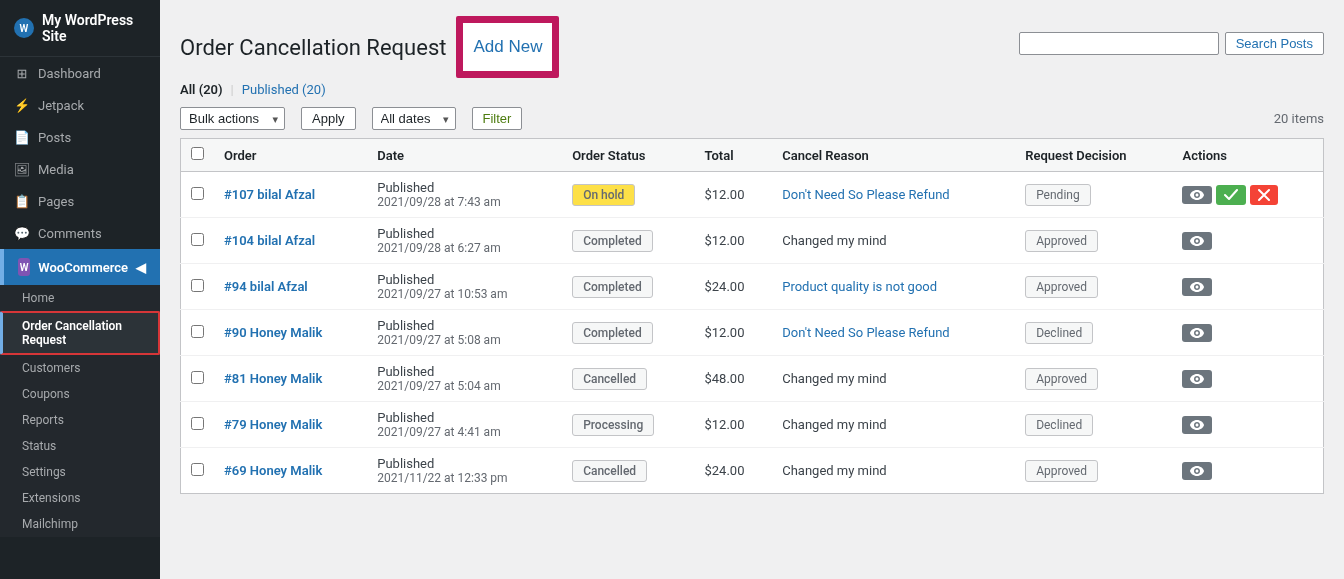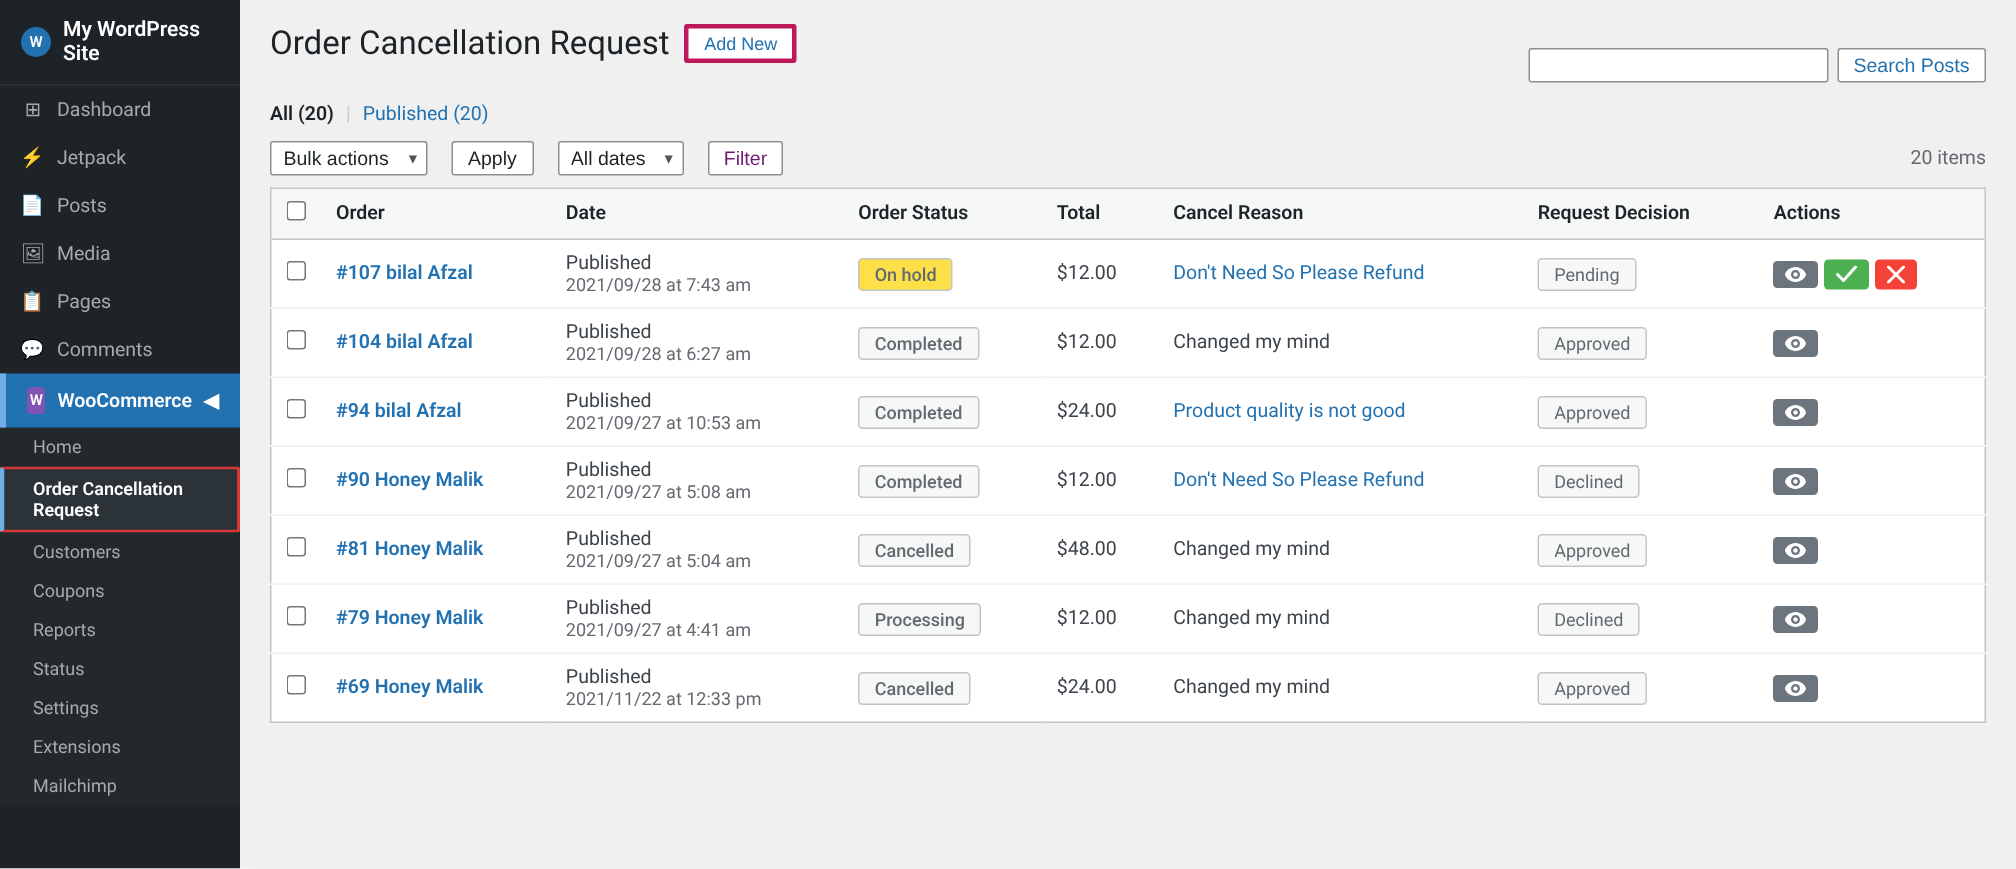--- a/index.html
+++ b/index.html
@@ -16,32 +16,32 @@
     .woo-header .woo-icon { width: 18px; height: 18px; background: #7f54b3; border-radius: 3px; display: flex; align-items: center; justify-content: center; color: #fff; font-size: 10px; }
     .sub-item { padding: 6px 14px 6px 22px; color: #a7aaad; cursor: pointer; font-size: 12px; display: flex; align-items: center; gap: 6px; }
     .sub-item.active-sub { color: #fff; background: #2c3338; font-weight: 600; border-left: 3px solid #72aee6; padding-left: 19px; }
     .badge { background: #d63638; color: #fff; border-radius: 10px; padding: 1px 5px; font-size: 10px; font-weight: 700; }
     .highlight-box { border: 2px solid #d63638; border-radius: 2px; }
 
     
     .main { flex: 1; display: flex; flex-direction: column; overflow: hidden; }
     .content-area { flex: 1; padding: 16px 20px; overflow-y: auto; background: #f0f0f1; }
     .page-title { font-size: 22px; font-weight: 400; color: #1d2327; }
-    .add-new-btn { border: 3px solid #be185d; color: #2271b1; background: #fff; padding: 3px 10px; border-radius: 2px; cursor: pointer; font-size: 12px; }
+    .add-new-btn { border: 7px solid #be185d; color: #2271b1; background: #fff; padding: 14px 10px; border-radius: 2px; cursor: pointer; font-size: 17px; }
 
     
     .filter-links { display: flex; gap: 8px; margin-bottom: 10px; font-size: 13px; align-items: center; }
     .filter-link { color: #2271b1; cursor: pointer; text-decoration: none; }
     .filter-link.active { color: #1d2327; font-weight: 600; }
     .filter-sep { color: #ccc; }
     .select-dropdown { border: 1px solid #8c8f94; background: #fff; padding: 3px 24px 3px 8px; border-radius: 2px; appearance: none; font-size: 13px; cursor: pointer; color: #1d2327; position: relative; }
     .select-wrapper { position: relative; display: inline-block; }
     .select-wrapper::after { content: '▾'; position: absolute; right: 7px; top: 50%; transform: translateY(-50%); pointer-events: none; font-size: 11px; color: #555; }
     .apply-btn { background: #fff; border: 1px solid #8c8f94; padding: 3px 10px; border-radius: 2px; cursor: pointer; font-size: 13px; color: #1d2327; }
-    .filter-btn { background: #fff; border: 1px solid #8c8f94; padding: 3px 10px; border-radius: 2px; cursor: pointer; font-size: 13px; color: #701a75; }
+    .filter-btn { background: #fff; border: 1px solid #8c8f94; padding: 3px 10px; border-radius: 2px; cursor: pointer; font-size: 13px; color: #4d7c0f; }
 
     
     .search-area { display: flex; gap: 6px; align-items: center; margin-bottom: 10px; justify-content: flex-end; margin-top: 16px; }
     .search-input { border: 1px solid #8c8f94; padding: 3px 8px; font-size: 13px; width: 200px; border-radius: 2px; }
     .search-btn { background: #fff; border: 1px solid #8c8f94; padding: 3px 10px; border-radius: 2px; cursor: pointer; font-size: 13px; color: #2271b1; }
 
     
     .data-table { width: 100%; border-collapse: collapse; background: #fff; border: 1px solid #c3c4c7; }
     .data-table th { background: #f6f7f7; border-bottom: 1px solid #c3c4c7; padding: 8px 10px; text-align: left; font-size: 13px; font-weight: 600; color: #1d2327; white-space: nowrap; }
     .data-table td { padding: 8px 10px; border-bottom: 1px solid #f0f0f1; vertical-align: middle; font-size: 13px; color: #3c434a; }

